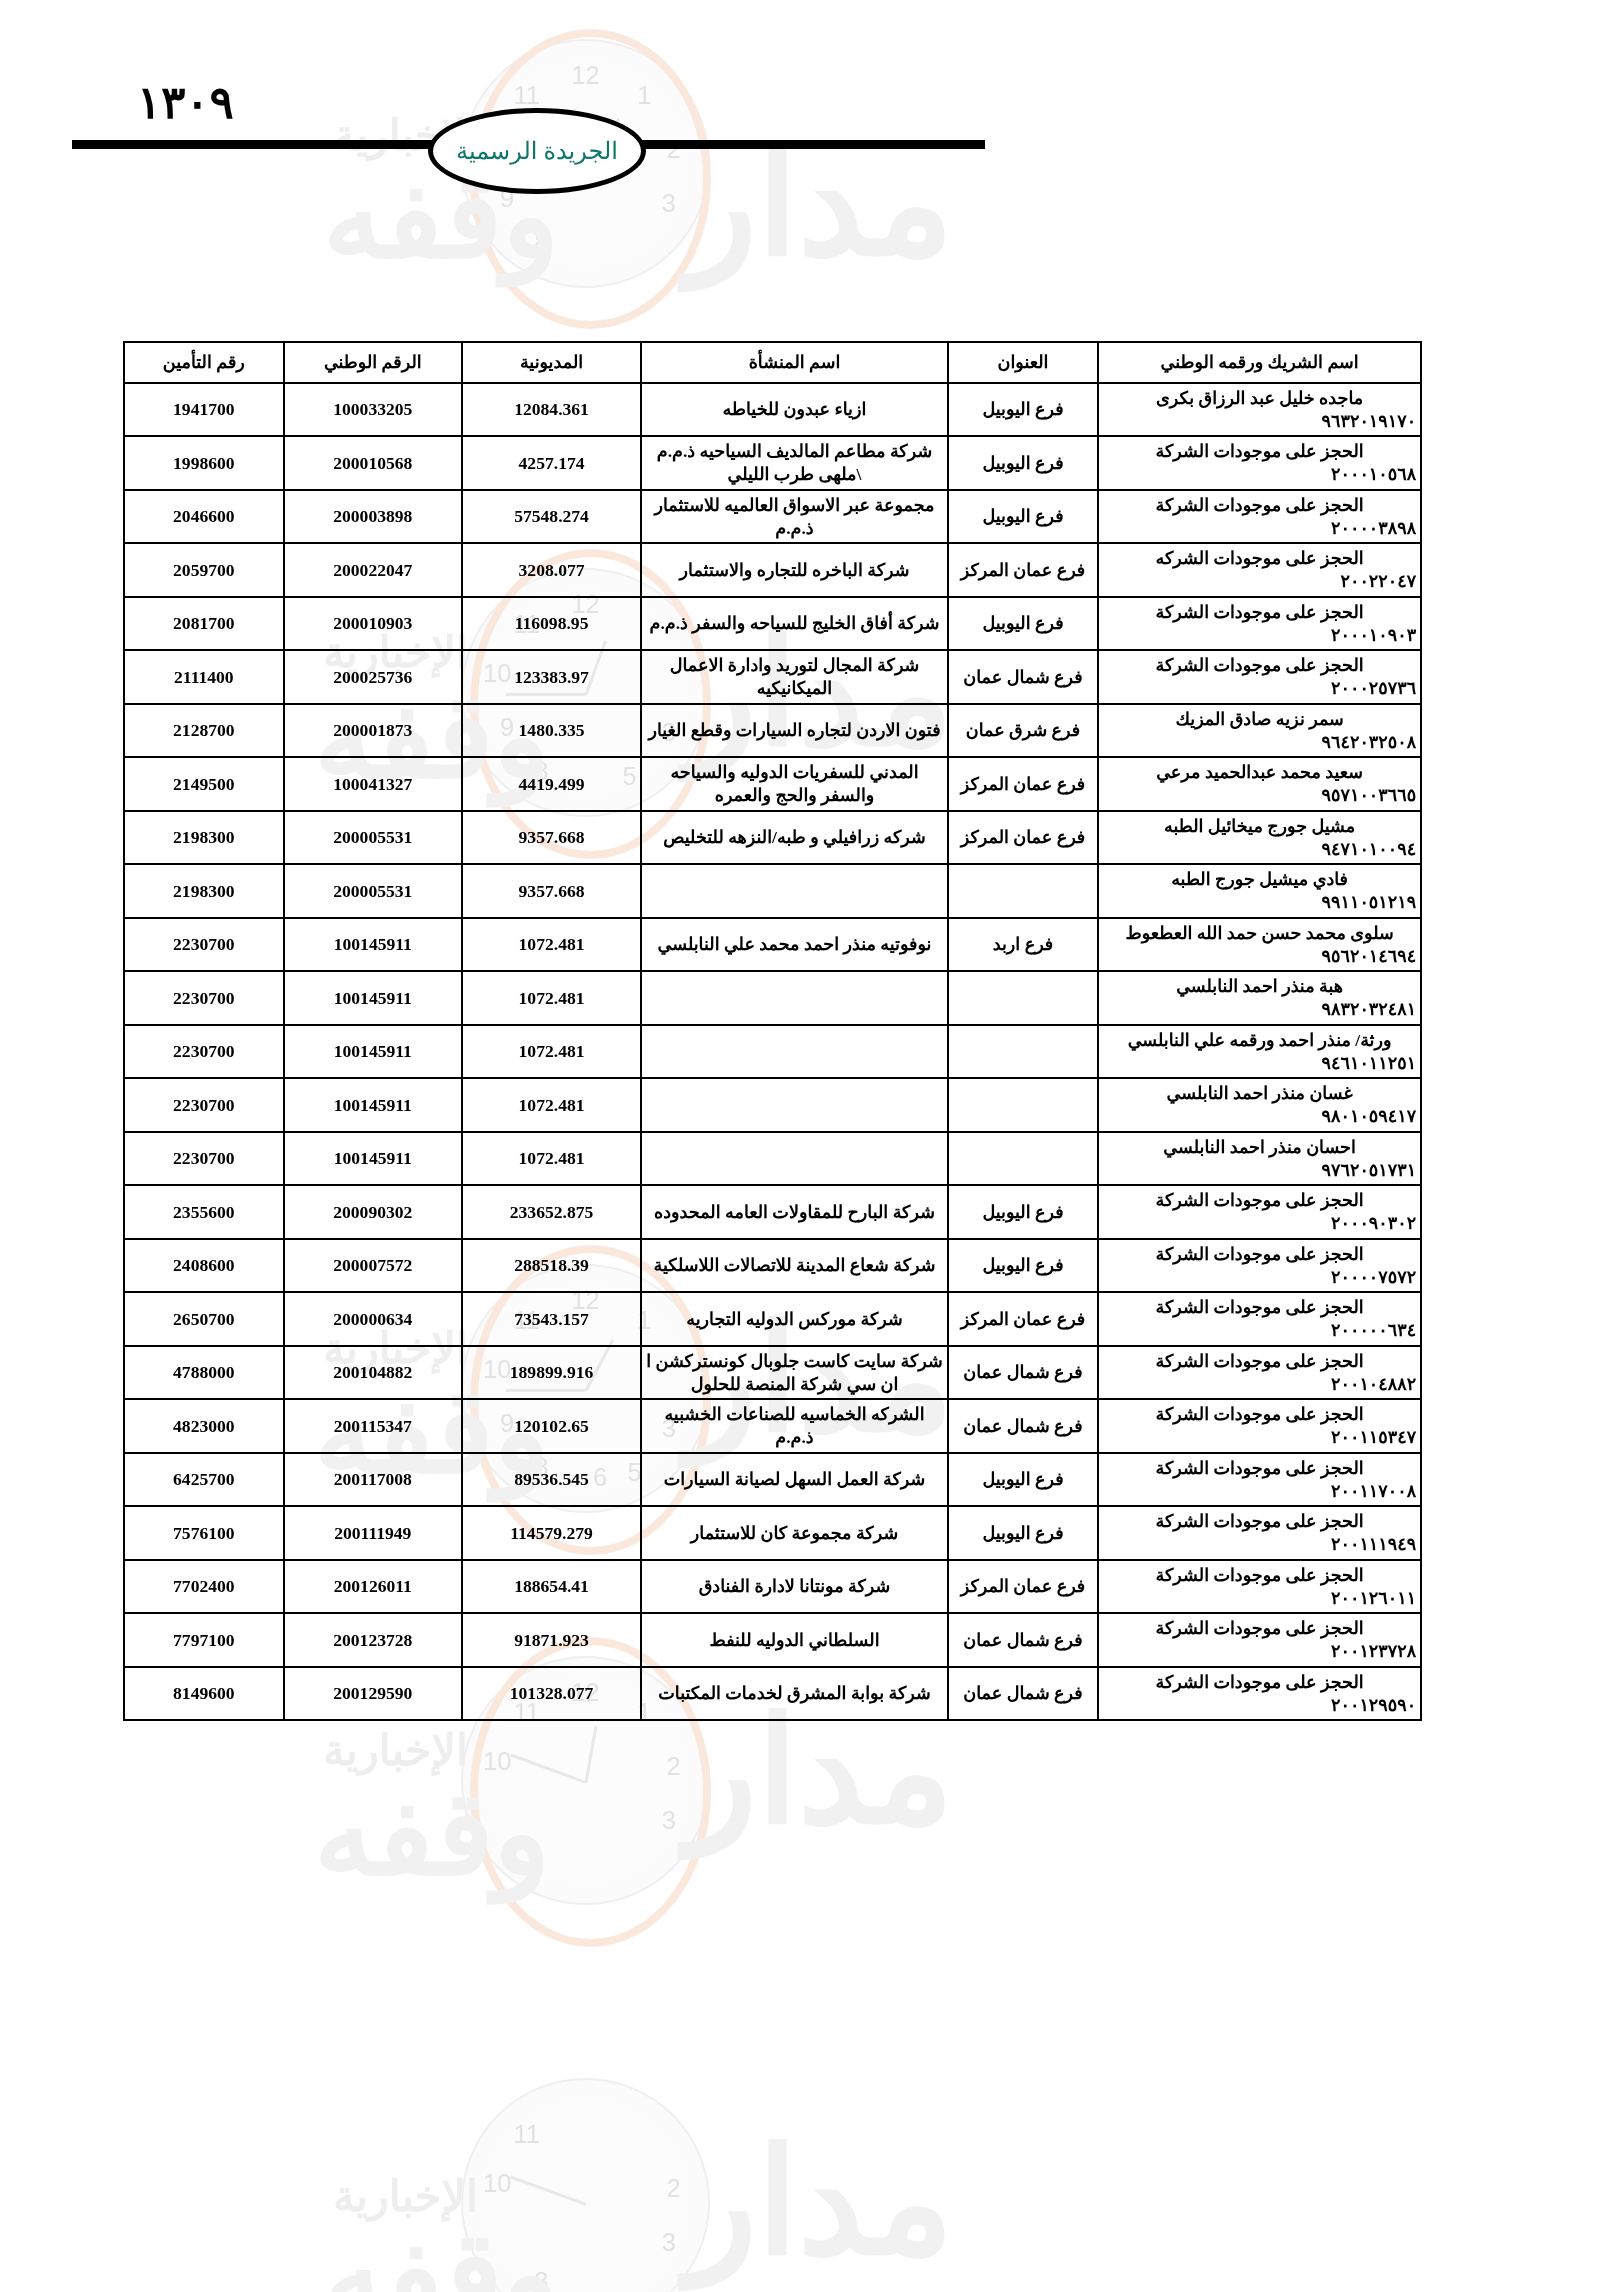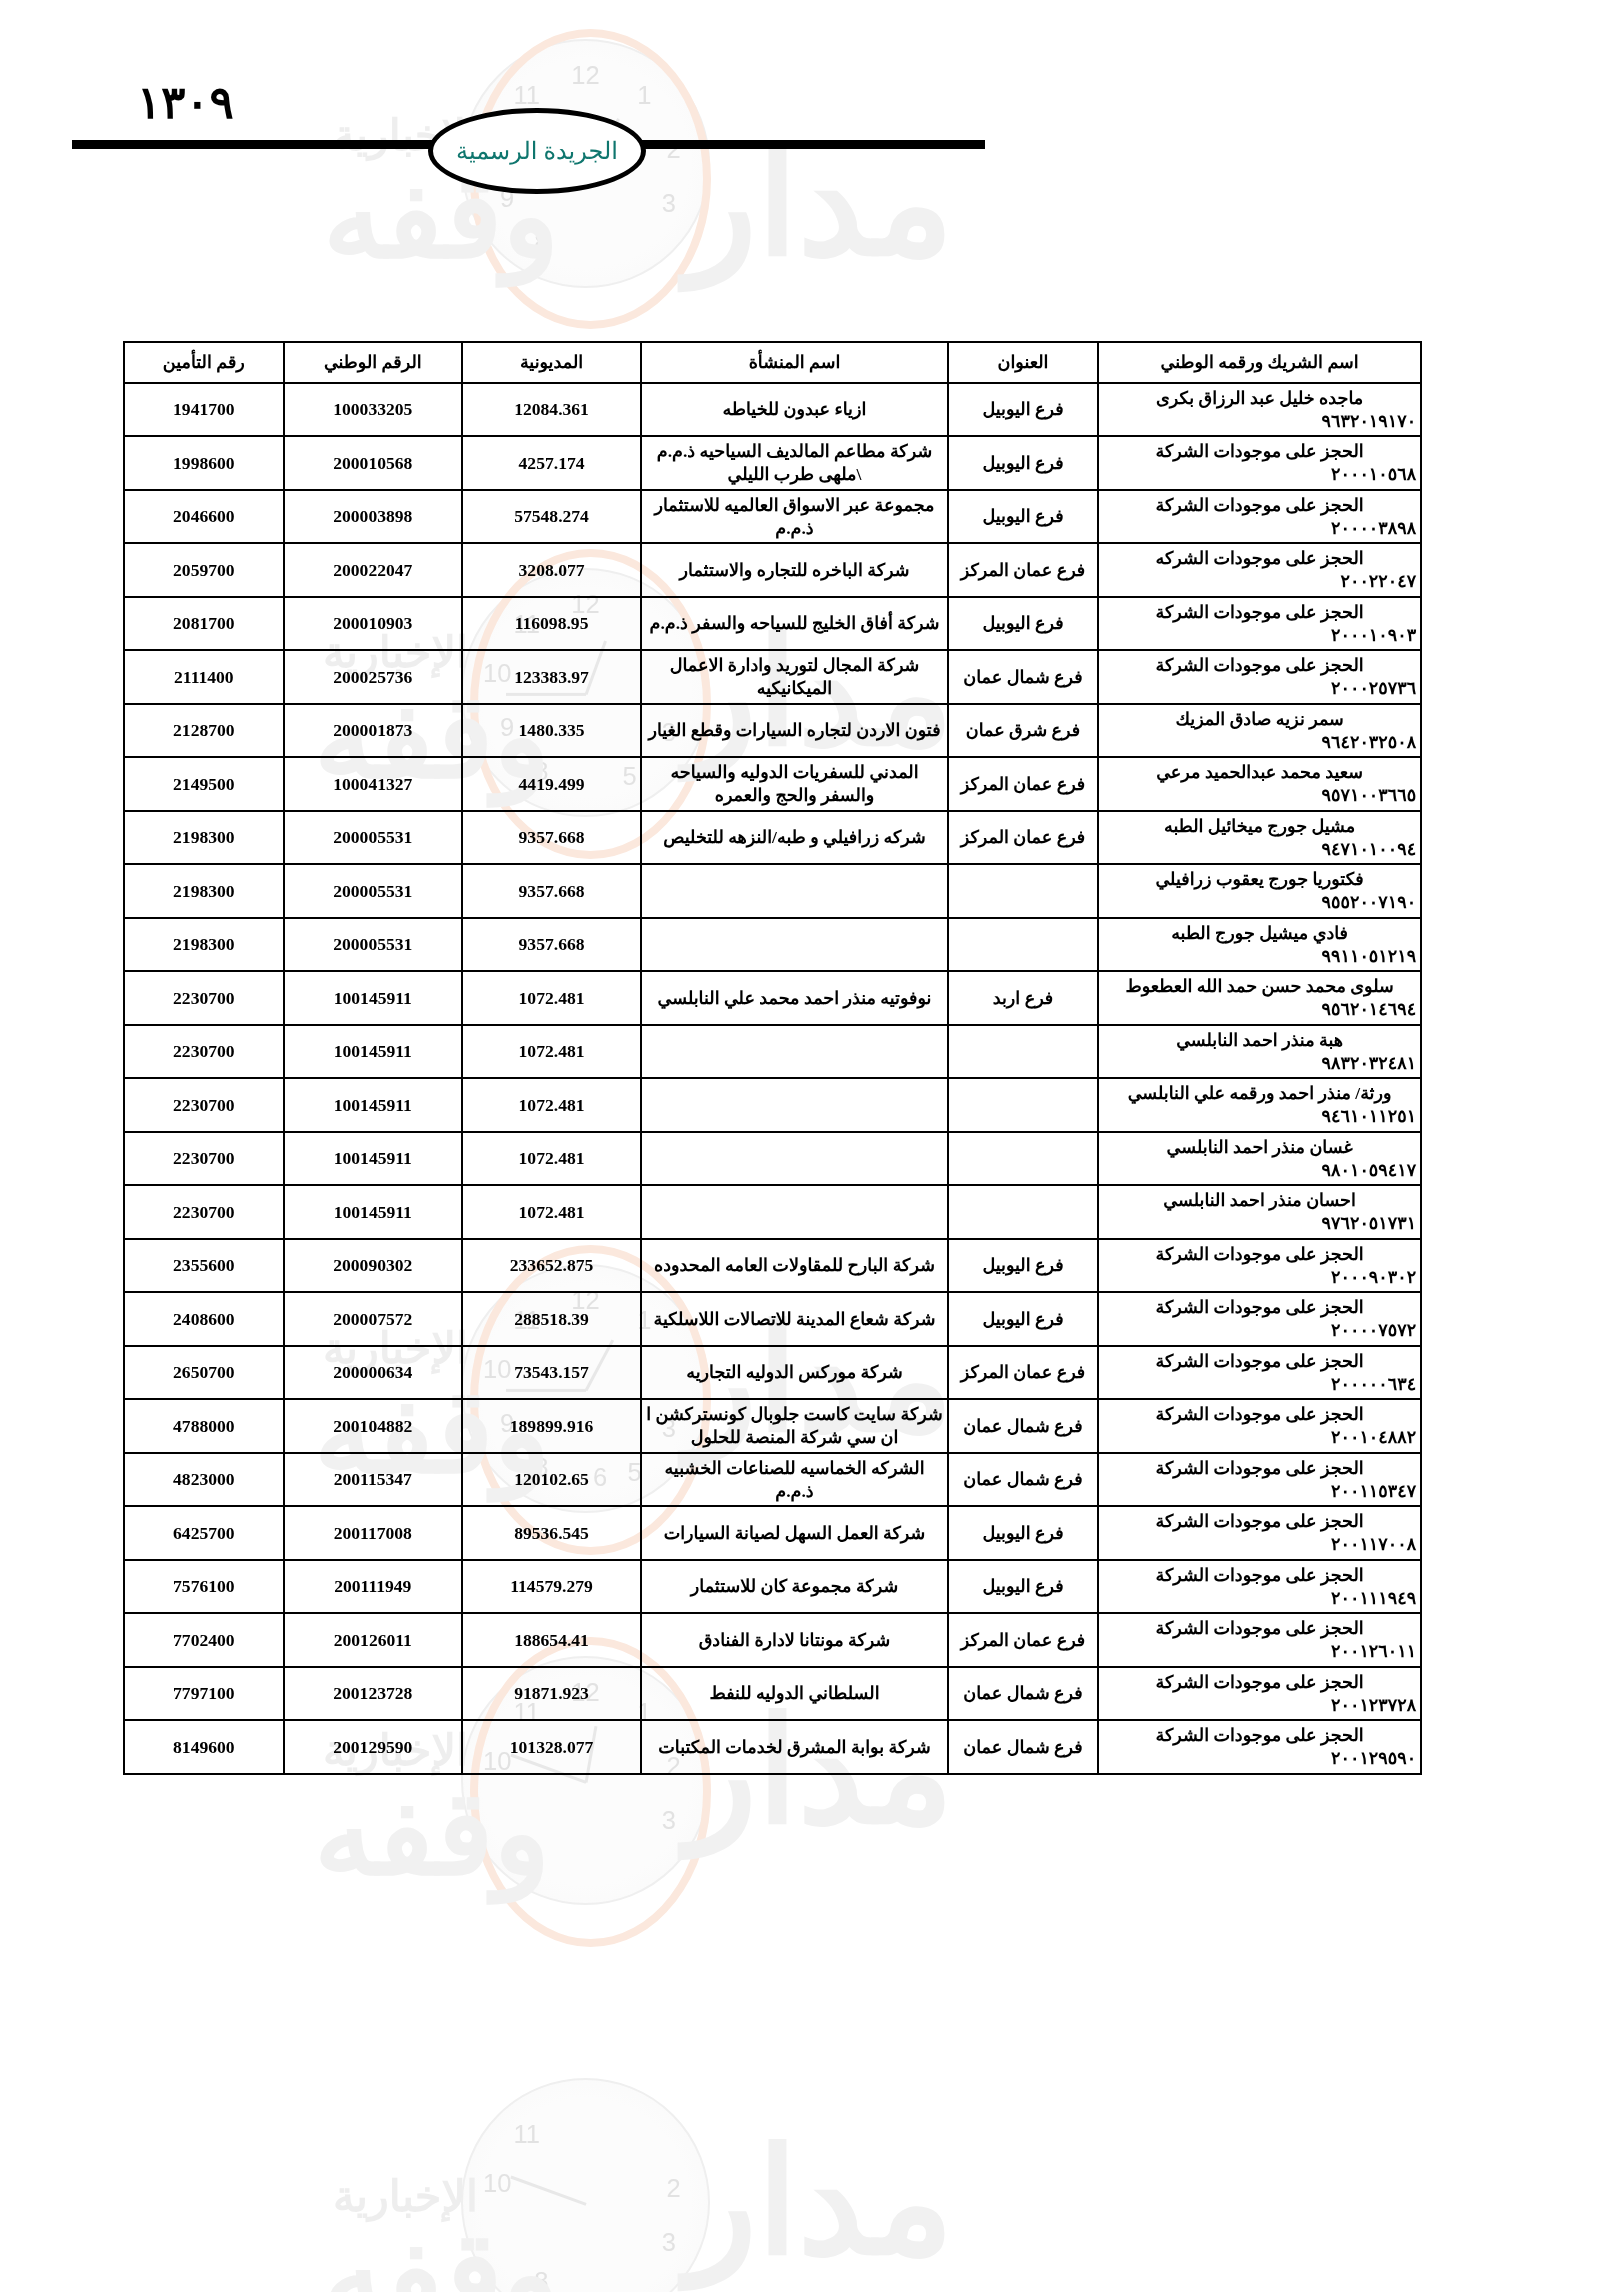--- a/index.html
+++ b/index.html
@@ -376,42 +376,31 @@
               <span class="pid">٩٤٧١٠١٠٠٩٤</span>
             </td>
             <td class="addr">فرع عمان المركز</td>
             <td class="facility">شركه زرافيلي و طبه/النزهه للتخليص</td>
             <td class="num">9357.668</td>
             <td class="num">200005531</td>
             <td class="num">2198300</td>
           </tr>
           <tr>
             <td class="partner">
-              <span class="pname">فكتوريا جورج يعقوب زرافيلي</span>
-              <span class="pid">٩٥٥٢٠٠٧١٩٠</span>
+              <span class="pname">فادي ميشيل جورج الطبه</span>
+              <span class="pid">٩٩١١٠٥١٢١٩</span>
             </td>
             <td class="addr"></td>
             <td class="facility"></td>
             <td class="num">9357.668</td>
             <td class="num">200005531</td>
             <td class="num">2198300</td>
           </tr>
           <tr>
             <td class="partner">
-              <span class="pname">فادي ميشيل جورج الطبه</span>
-              <span class="pid">٩٩١١٠٥١٢١٩</span>
-            </td>
-            <td class="addr"></td>
-            <td class="facility"></td>
-            <td class="num">9357.668</td>
-            <td class="num">200005531</td>
-            <td class="num">2198300</td>
-          </tr>
-          <tr>
-            <td class="partner">
               <span class="pname">سلوى محمد حسن حمد الله العطعوط</span>
               <span class="pid">٩٥٦٢٠١٤٦٩٤</span>
             </td>
             <td class="addr">فرع اربد</td>
             <td class="facility">نوفوتيه منذر احمد محمد علي النابلسي</td>
             <td class="num">1072.481</td>
             <td class="num">100145911</td>
             <td class="num">2230700</td>
           </tr>
           <tr>

